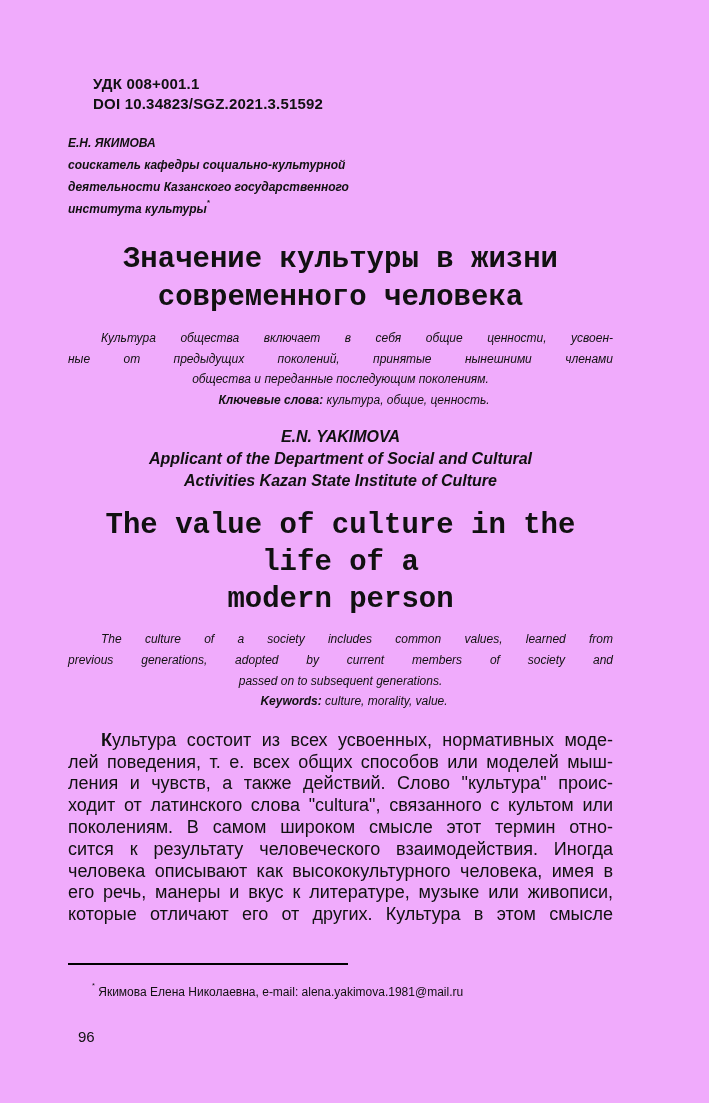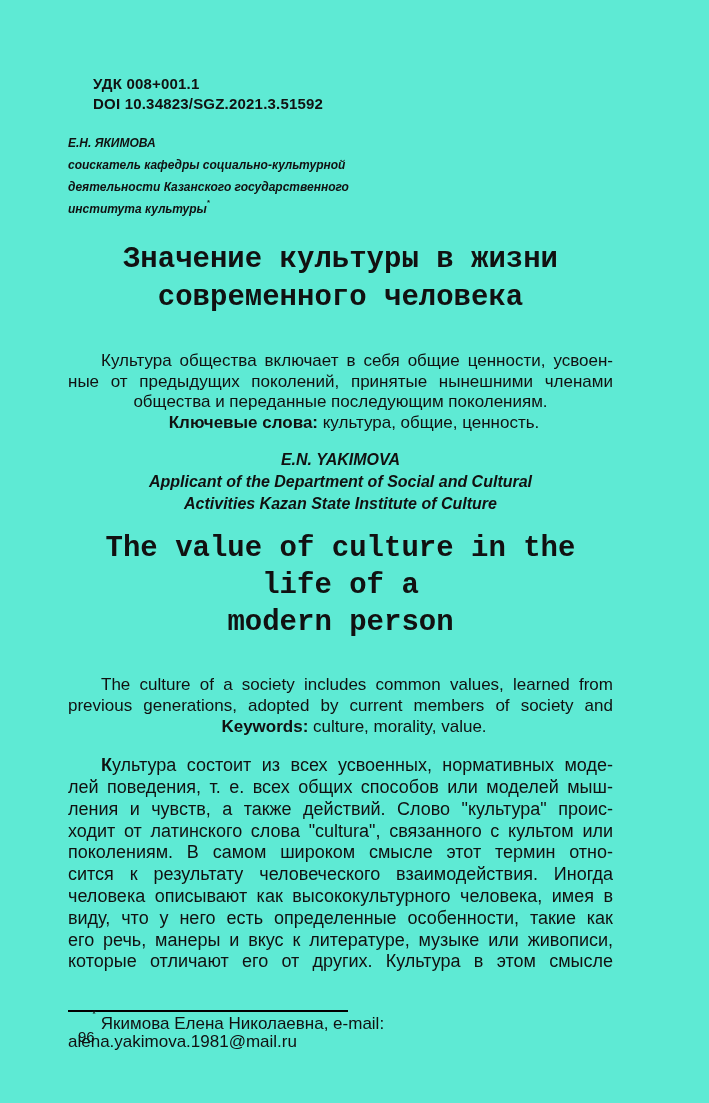--- a/index.html
+++ b/index.html
@@ -1,21 +1,21 @@
 <!DOCTYPE html>
 <html><head>
 <meta charset="utf-8">
 <style>
   html, body { margin: 0; padding: 0; background: #e8e8e8; }
   .page {
     position: relative;
     width: 709px;
     height: 1103px;
     margin: 0 auto;
-    background: #5eead4;
+    background: #f0abfc;
     color: #111111;
     font-family: "Liberation Sans", sans-serif;
     overflow: hidden;
     box-sizing: border-box;
     padding: 74px 96px 0 68px;
   }
   .udk-block {
     margin-left: 25px;
     font-weight: bold;
     font-size: 15px;
@@ -33,22 +33,23 @@
   .article-title {
     margin-top: 21px;
     text-align: center;
     font-family: Liberation Mono, monospace;
     font-weight: bold;
     font-size: 29px;
     line-height: 38px;
   }
   .article-title.en { margin-top: 15px; line-height: 37px; }
   .abstract {
-    margin-top: 34px;
-    font-size: 17px;
+    margin-top: 11px;
+    font-style: italic;
+    font-size: 12px;
     line-height: 20.6px;
   }
   .en-author {
     margin-top: 16px;
     text-align: center;
     font-weight: bold;
     font-style: italic;
     font-size: 16px;
     line-height: 22px;
   }
@@ -69,22 +70,22 @@
     line-height: 0;
     font-weight: bold;
   }
   .footnote-rule {
     margin-top: 37px;
     width: 280px;
     height: 0;
     border-top: 2px solid #000000;
   }
   .footnote {
-    margin-top: 3px;
-    font-size: 17px;
+    margin-top: 18px;
+    font-size: 12px;
     line-height: 18px;
     font-style: normal;
     text-indent: 24px;
   }
   .footnote sup.mark { font-weight: normal; }
   .page-number {
     position: absolute;
     left: 78px;
     top: 1028px;
     font-size: 15px;
@@ -126,32 +127,32 @@
   </div>
 
   <div class="article-title en">
     <div>The value of culture in the life of a</div>
     <div>modern person</div>
   </div>
 
   <div class="abstract">
     <div class="jline indent">The culture of a society includes common values, learned from</div>
     <div class="jline">previous generations, adopted by current members of society and</div>
+    <div class="line">passed on to subsequent generations.</div>
     <div class="line indent-sm"><span class="b">Keywords:</span> <span>culture, morality, value.</span></div>
   </div>
 
   <div class="body-text">
     <div class="jline indent"><span class="b">К</span><span>ультура состоит из всех усвоенных, нормативных моде-</span></div>
     <div class="jline">лей поведения, т. е. всех общих способов или моделей мыш-</div>
     <div class="jline">ления и чувств, а также действий. Слово "культура" проис-</div>
     <div class="jline">ходит от латинского слова "cultura", связанного с культом или</div>
     <div class="jline">поколениям. В самом широком смысле этот термин отно-</div>
     <div class="jline">сится к результату человеческого взаимодействия. Иногда</div>
     <div class="jline">человека описывают как высококультурного человека, имея в</div>
-    <div class="jline">виду, что у него есть определенные особенности, такие как</div>
     <div class="jline">его речь, манеры и вкус к литературе, музыке или живописи,</div>
     <div class="jline">которые отличают его от других. Культура в этом смысле</div>
   </div>
 
   <div class="footnote-rule"></div>
 
   <div class="footnote"><sup class="mark">*</sup><span> Якимова Елена Николаевна, e-mail: alena.yakimova.1981@mail.ru</span></div>
 
   <div class="page-number">96</div>
 

